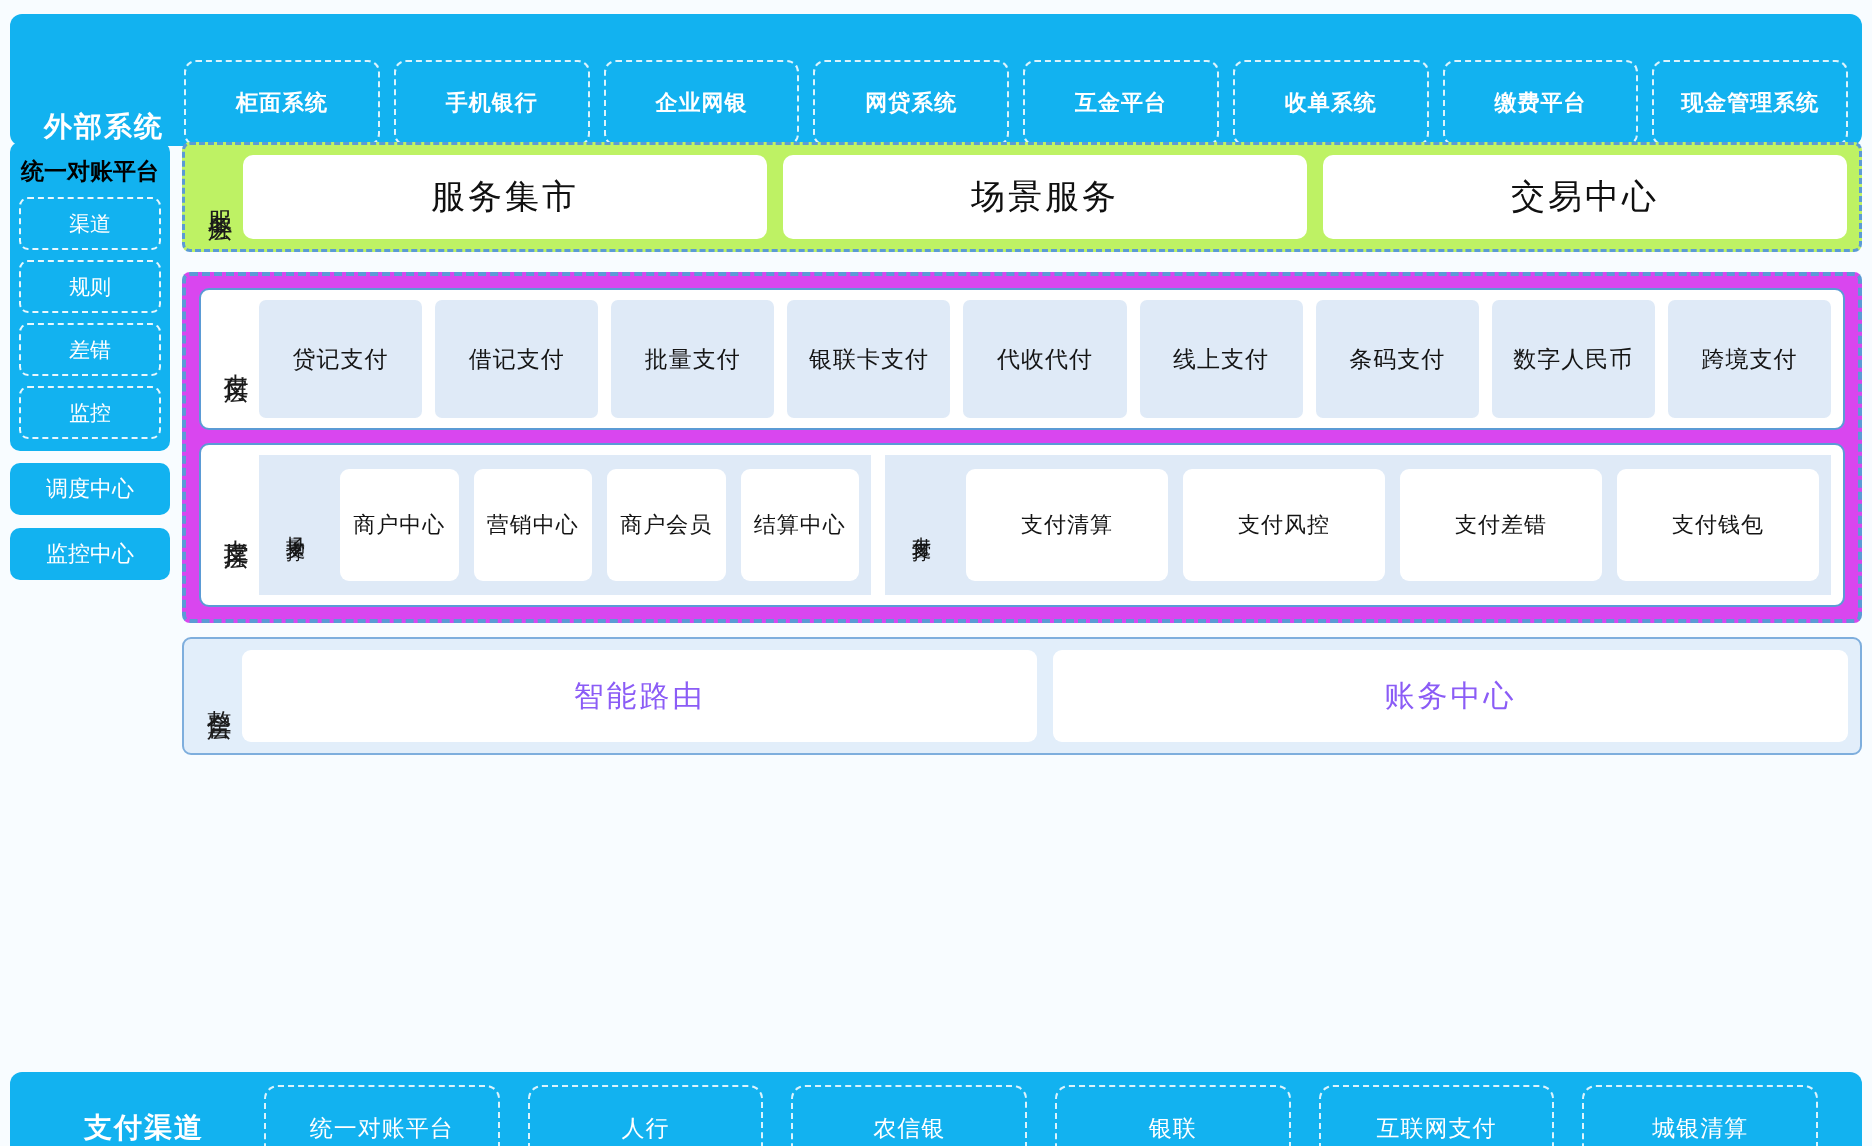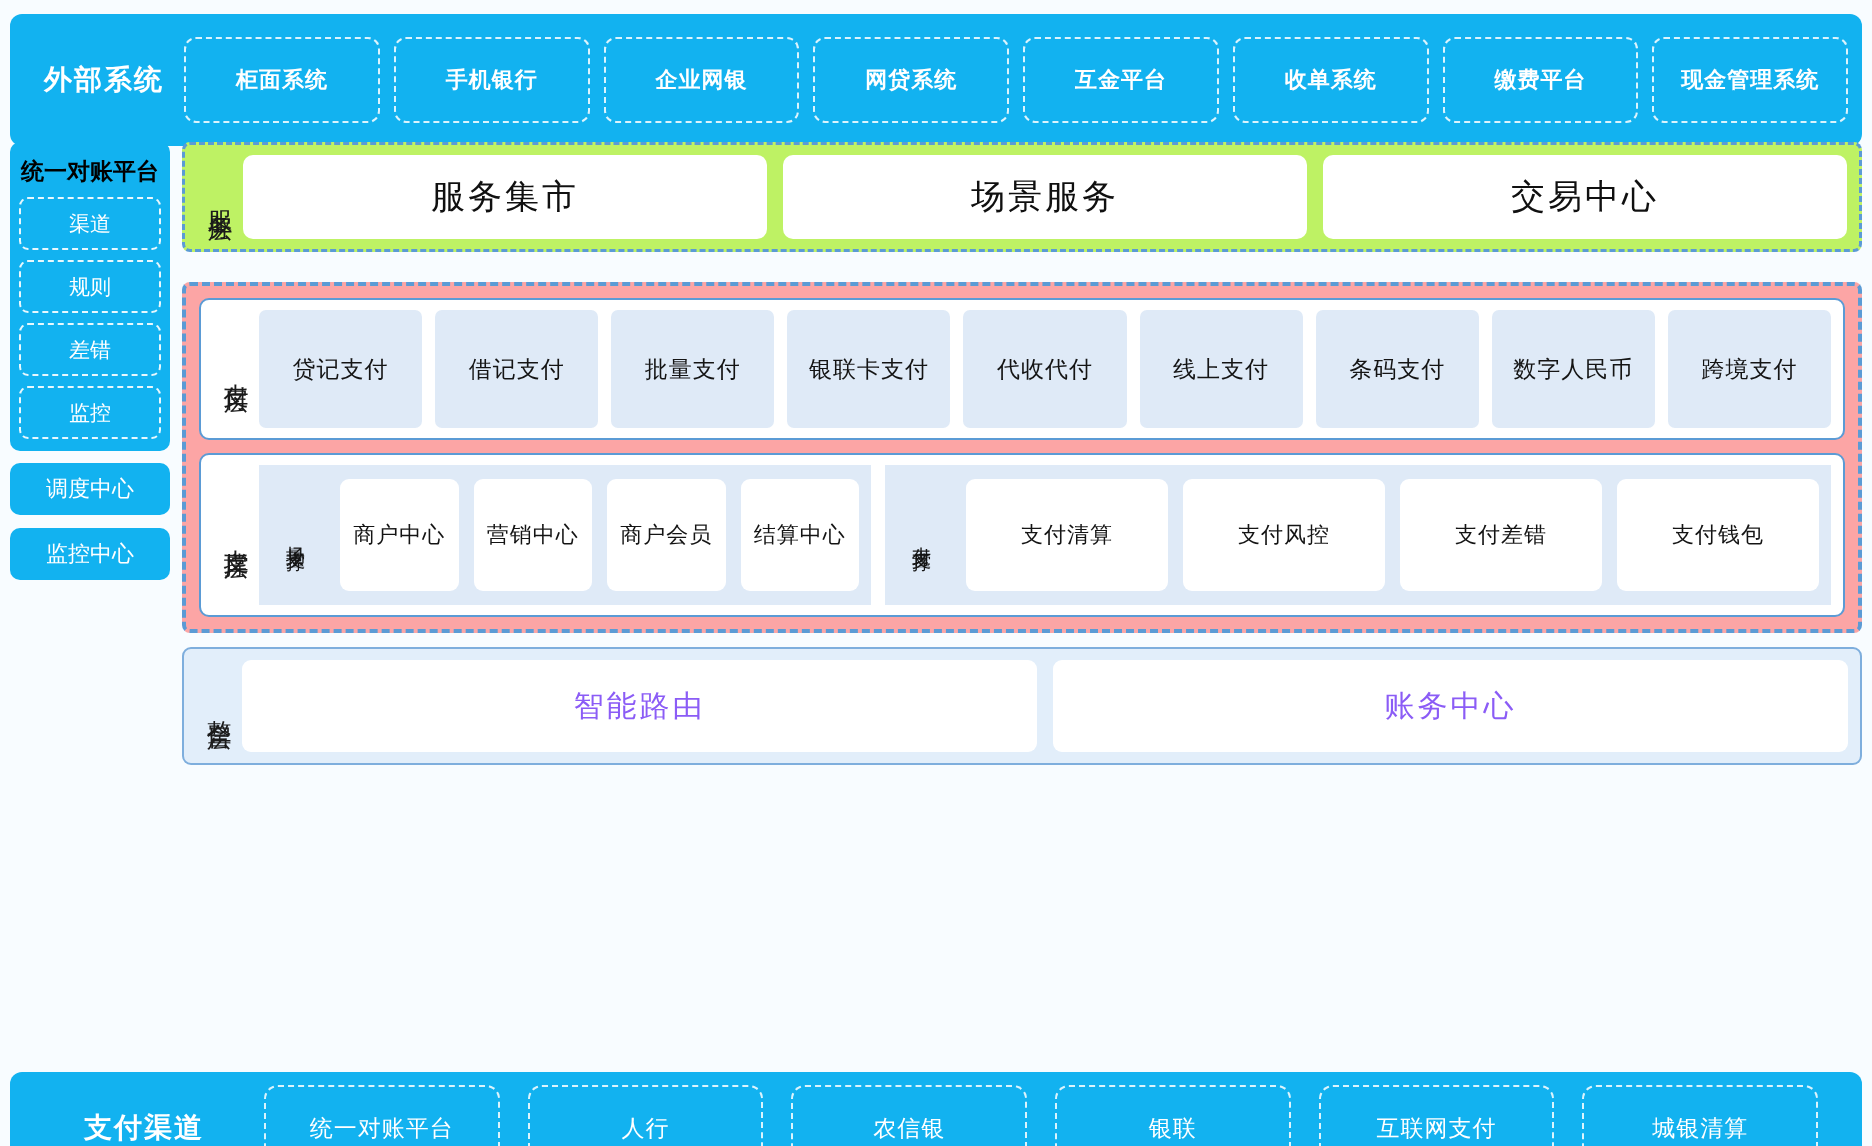--- a/index.html
+++ b/index.html
@@ -24,21 +24,21 @@
   
   .ext-bar {
     position: absolute;
     left: 10px;
     top: 14px;
     width: 1852px;
     height: 132px;
     background: #12b2f0;
     border-radius: 12px;
     display: flex;
-    align-items: center;
+    align-items: flex-end;
     box-sizing: border-box;
     padding: 0 14px;
   }
   .ext-title {
     color: #ffffff;
     font-size: 28px;
     font-weight: bold;
     letter-spacing: 2px;
     width: 160px;
     text-align: center;
@@ -170,25 +170,25 @@
     align-items: center;
     justify-content: center;
     font-size: 34px;
     color: #101010;
     letter-spacing: 3px;
   }
 
   
   .big-dash {
     border: 4px dashed #5b9bd5;
-    background: #fca5a5;
+    background: #d946ef;
     border-radius: 8px;
     box-sizing: border-box;
     padding: 12px 13px;
-    margin-top: 30px;
+    margin-top: 20px;
     text-align: right;
   }
   .inner-white {
     background: #ffffff;
     border: 2.5px solid #5b9bd5;
     border-radius: 10px;
     box-sizing: border-box;
     padding: 10px 12px;
   }
   .inner-white + .inner-white { margin-top: 13px; }

